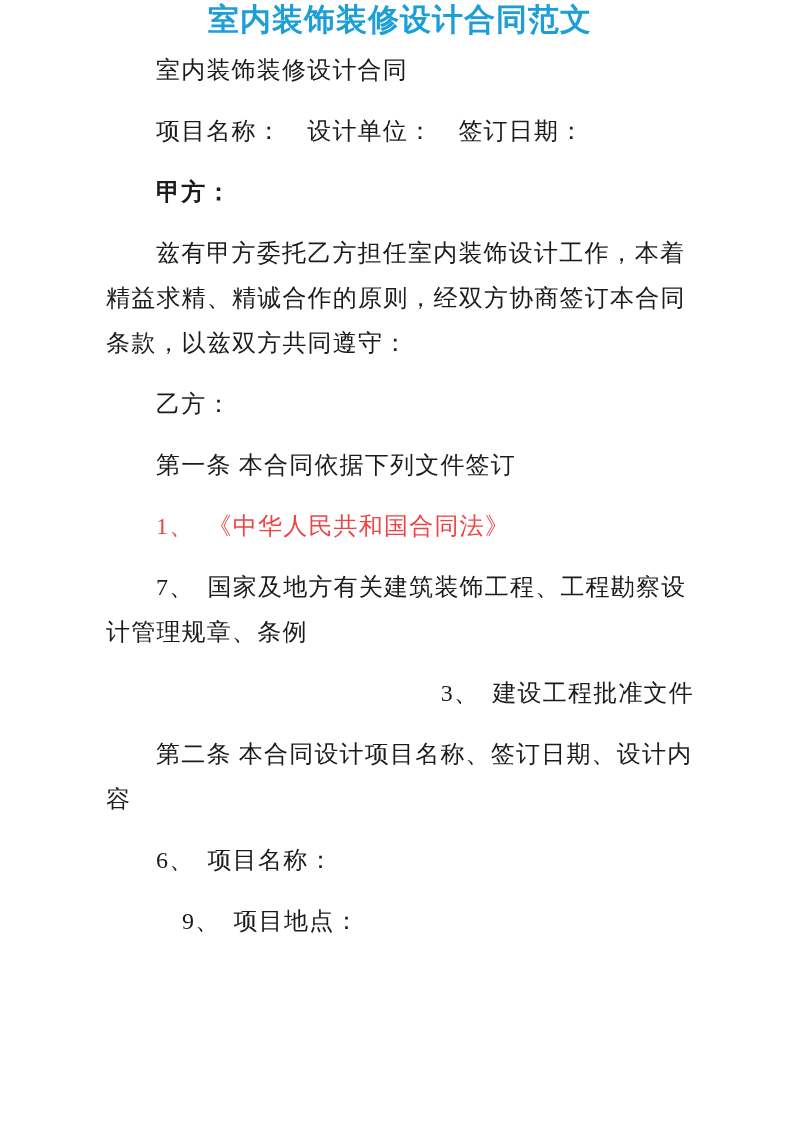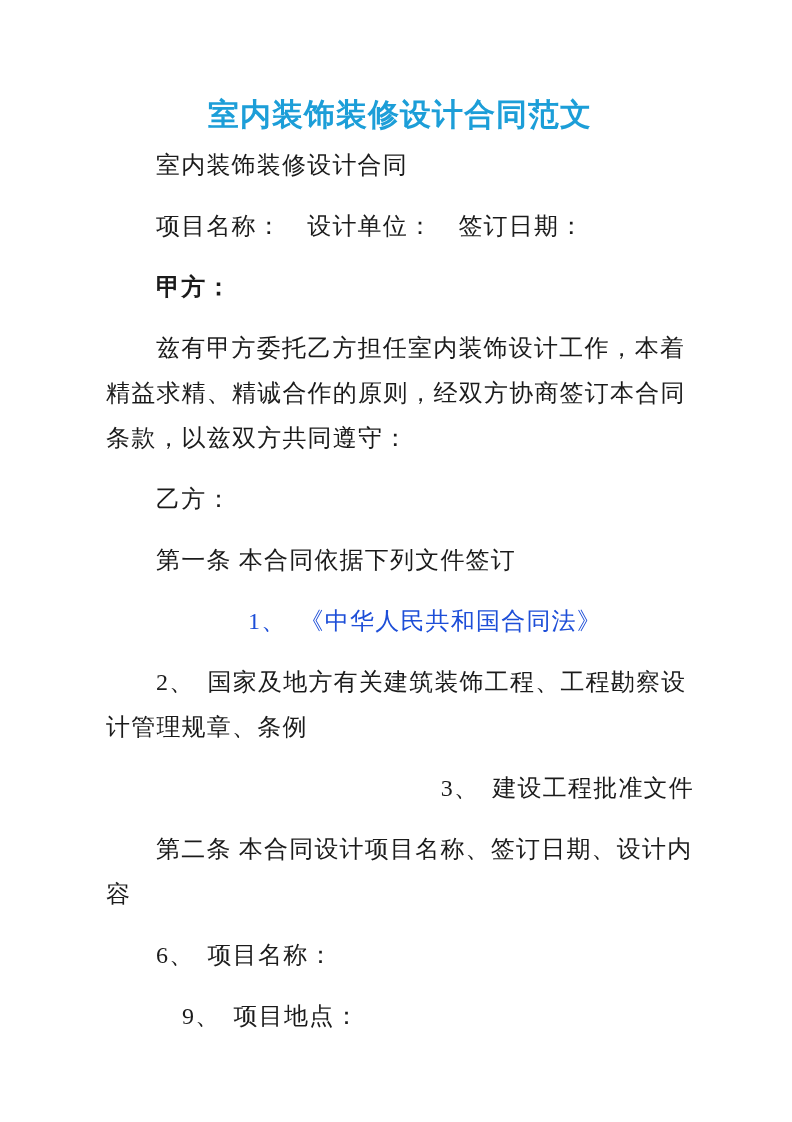--- a/index.html
+++ b/index.html
@@ -15,21 +15,20 @@
   }
   .page {
     box-sizing: border-box;
     width: 792px;
     height: 1122px;
     padding: 0 98px 0 106px;
     background: #ffffff;
   }
   .doc-title {
     margin: 0;
-    padding-top: 95px;
     margin-bottom: 8px;
     font-size: 31px;
     line-height: 40px;
     font-weight: bold;
     text-align: center;
     letter-spacing: 1px;
     color: #1C9ED8;
   }
   .para {
     margin: 0 0 16px 0;
@@ -51,20 +50,20 @@
 <div class="page">
 
   <h1 class="doc-title" style="color: rgb(28, 158, 216);">室内装饰装修设计合同范文</h1>
 
   <p class="para" style="color: rgb(27, 27, 27);">室内装饰装修设计合同</p>
   <p class="para" style="color: rgb(27, 27, 27);">项目名称：　设计单位：　签订日期：</p>
   <p class="para" style="color: rgb(27, 27, 27); font-weight: bold;">甲方：</p>
   <p class="para" style="color: rgb(27, 27, 27);">兹有甲方委托乙方担任室内装饰设计工作，本着精益求精、精诚合作的原则，经双方协商签订本合同条款，以兹双方共同遵守：</p>
   <p class="para" style="color: rgb(27, 27, 27);">乙方：</p>
   <p class="para" style="color: rgb(27, 27, 27);">第一条 本合同依据下列文件签订</p>
-  <p class="para" style="color: #1d4ed8; text-align: center;">1、 《中华人民共和国合同法》</p>
-  <p class="para" style="color: rgb(27, 27, 27);">2、 国家及地方有关建筑装饰工程、工程勘察设计管理规章、条例</p>
+  <p class="para" style="color: #ef4444;">1、 《中华人民共和国合同法》</p>
+  <p class="para" style="color: rgb(27, 27, 27);">7、 国家及地方有关建筑装饰工程、工程勘察设计管理规章、条例</p>
   <p class="para" style="color: rgb(27, 27, 27); text-align: right;">3、 建设工程批准文件</p>
   <p class="para" style="color: rgb(27, 27, 27);">第二条 本合同设计项目名称、签订日期、设计内容</p>
   <p class="para" style="color: rgb(27, 27, 27);">6、 项目名称：</p>
   <p class="para indent-extra" style="color: rgb(27, 27, 27);">9、 项目地点：</p>
 
 </div>
 
 </body></html>

